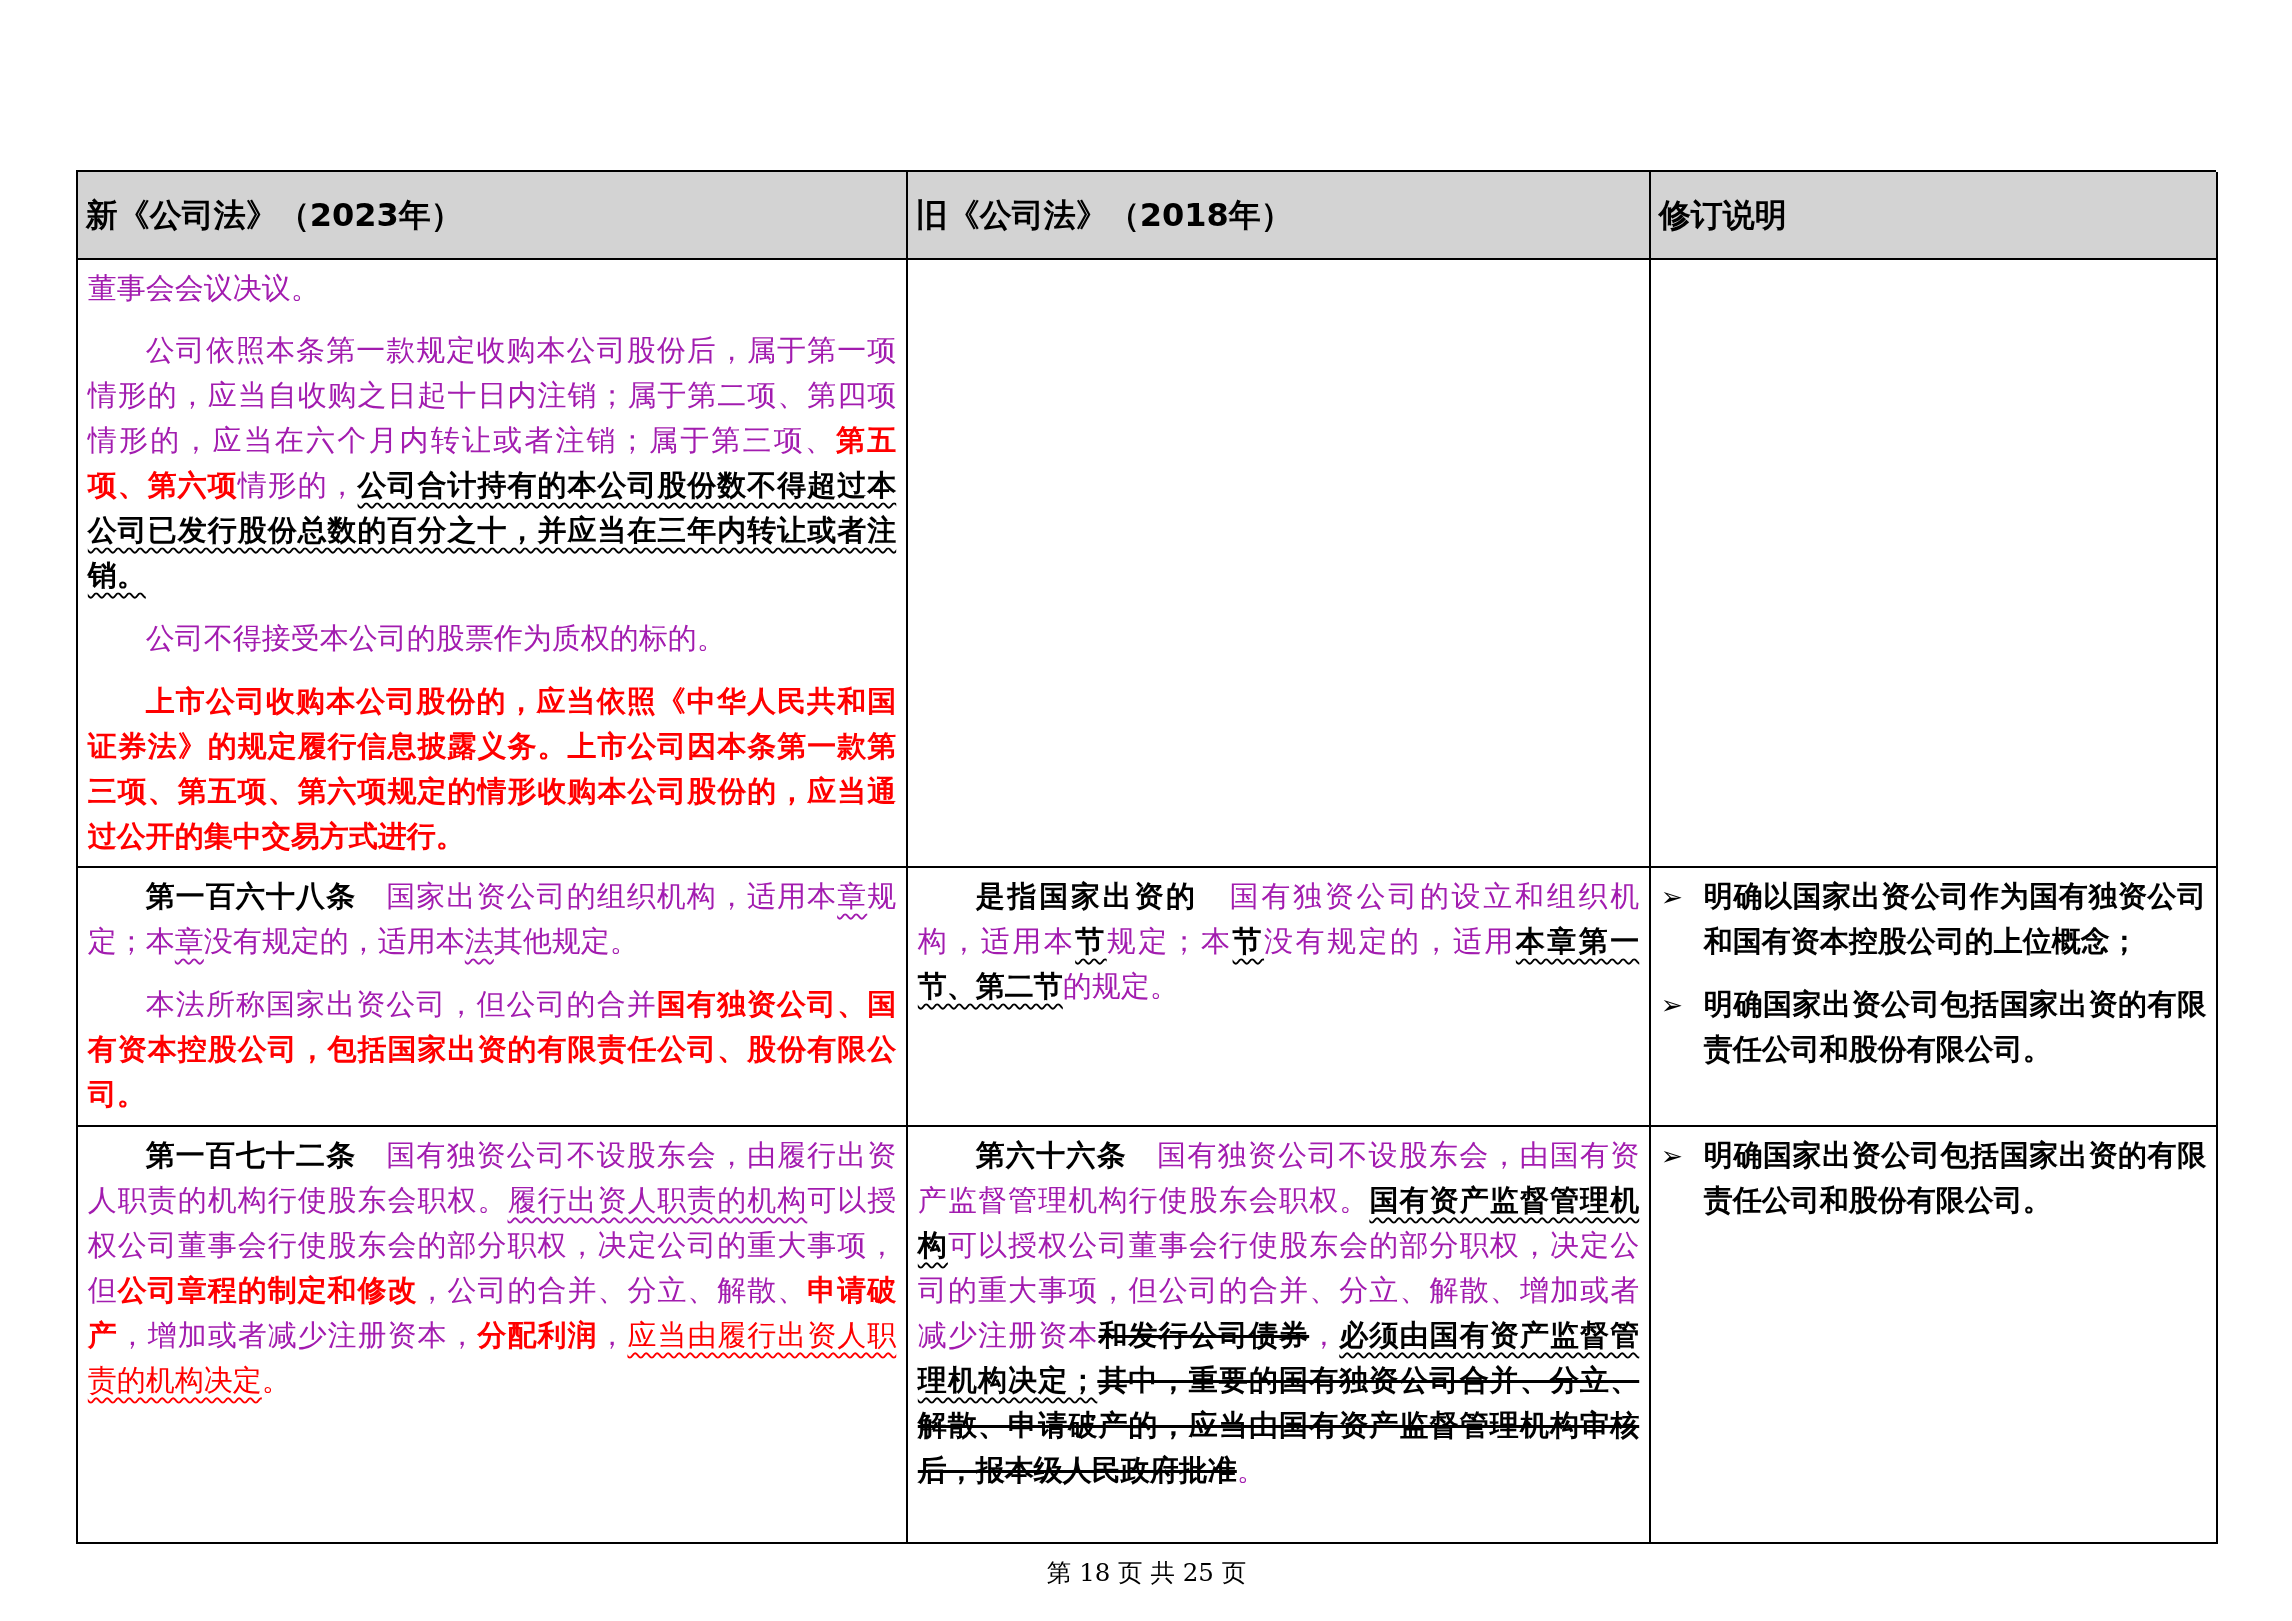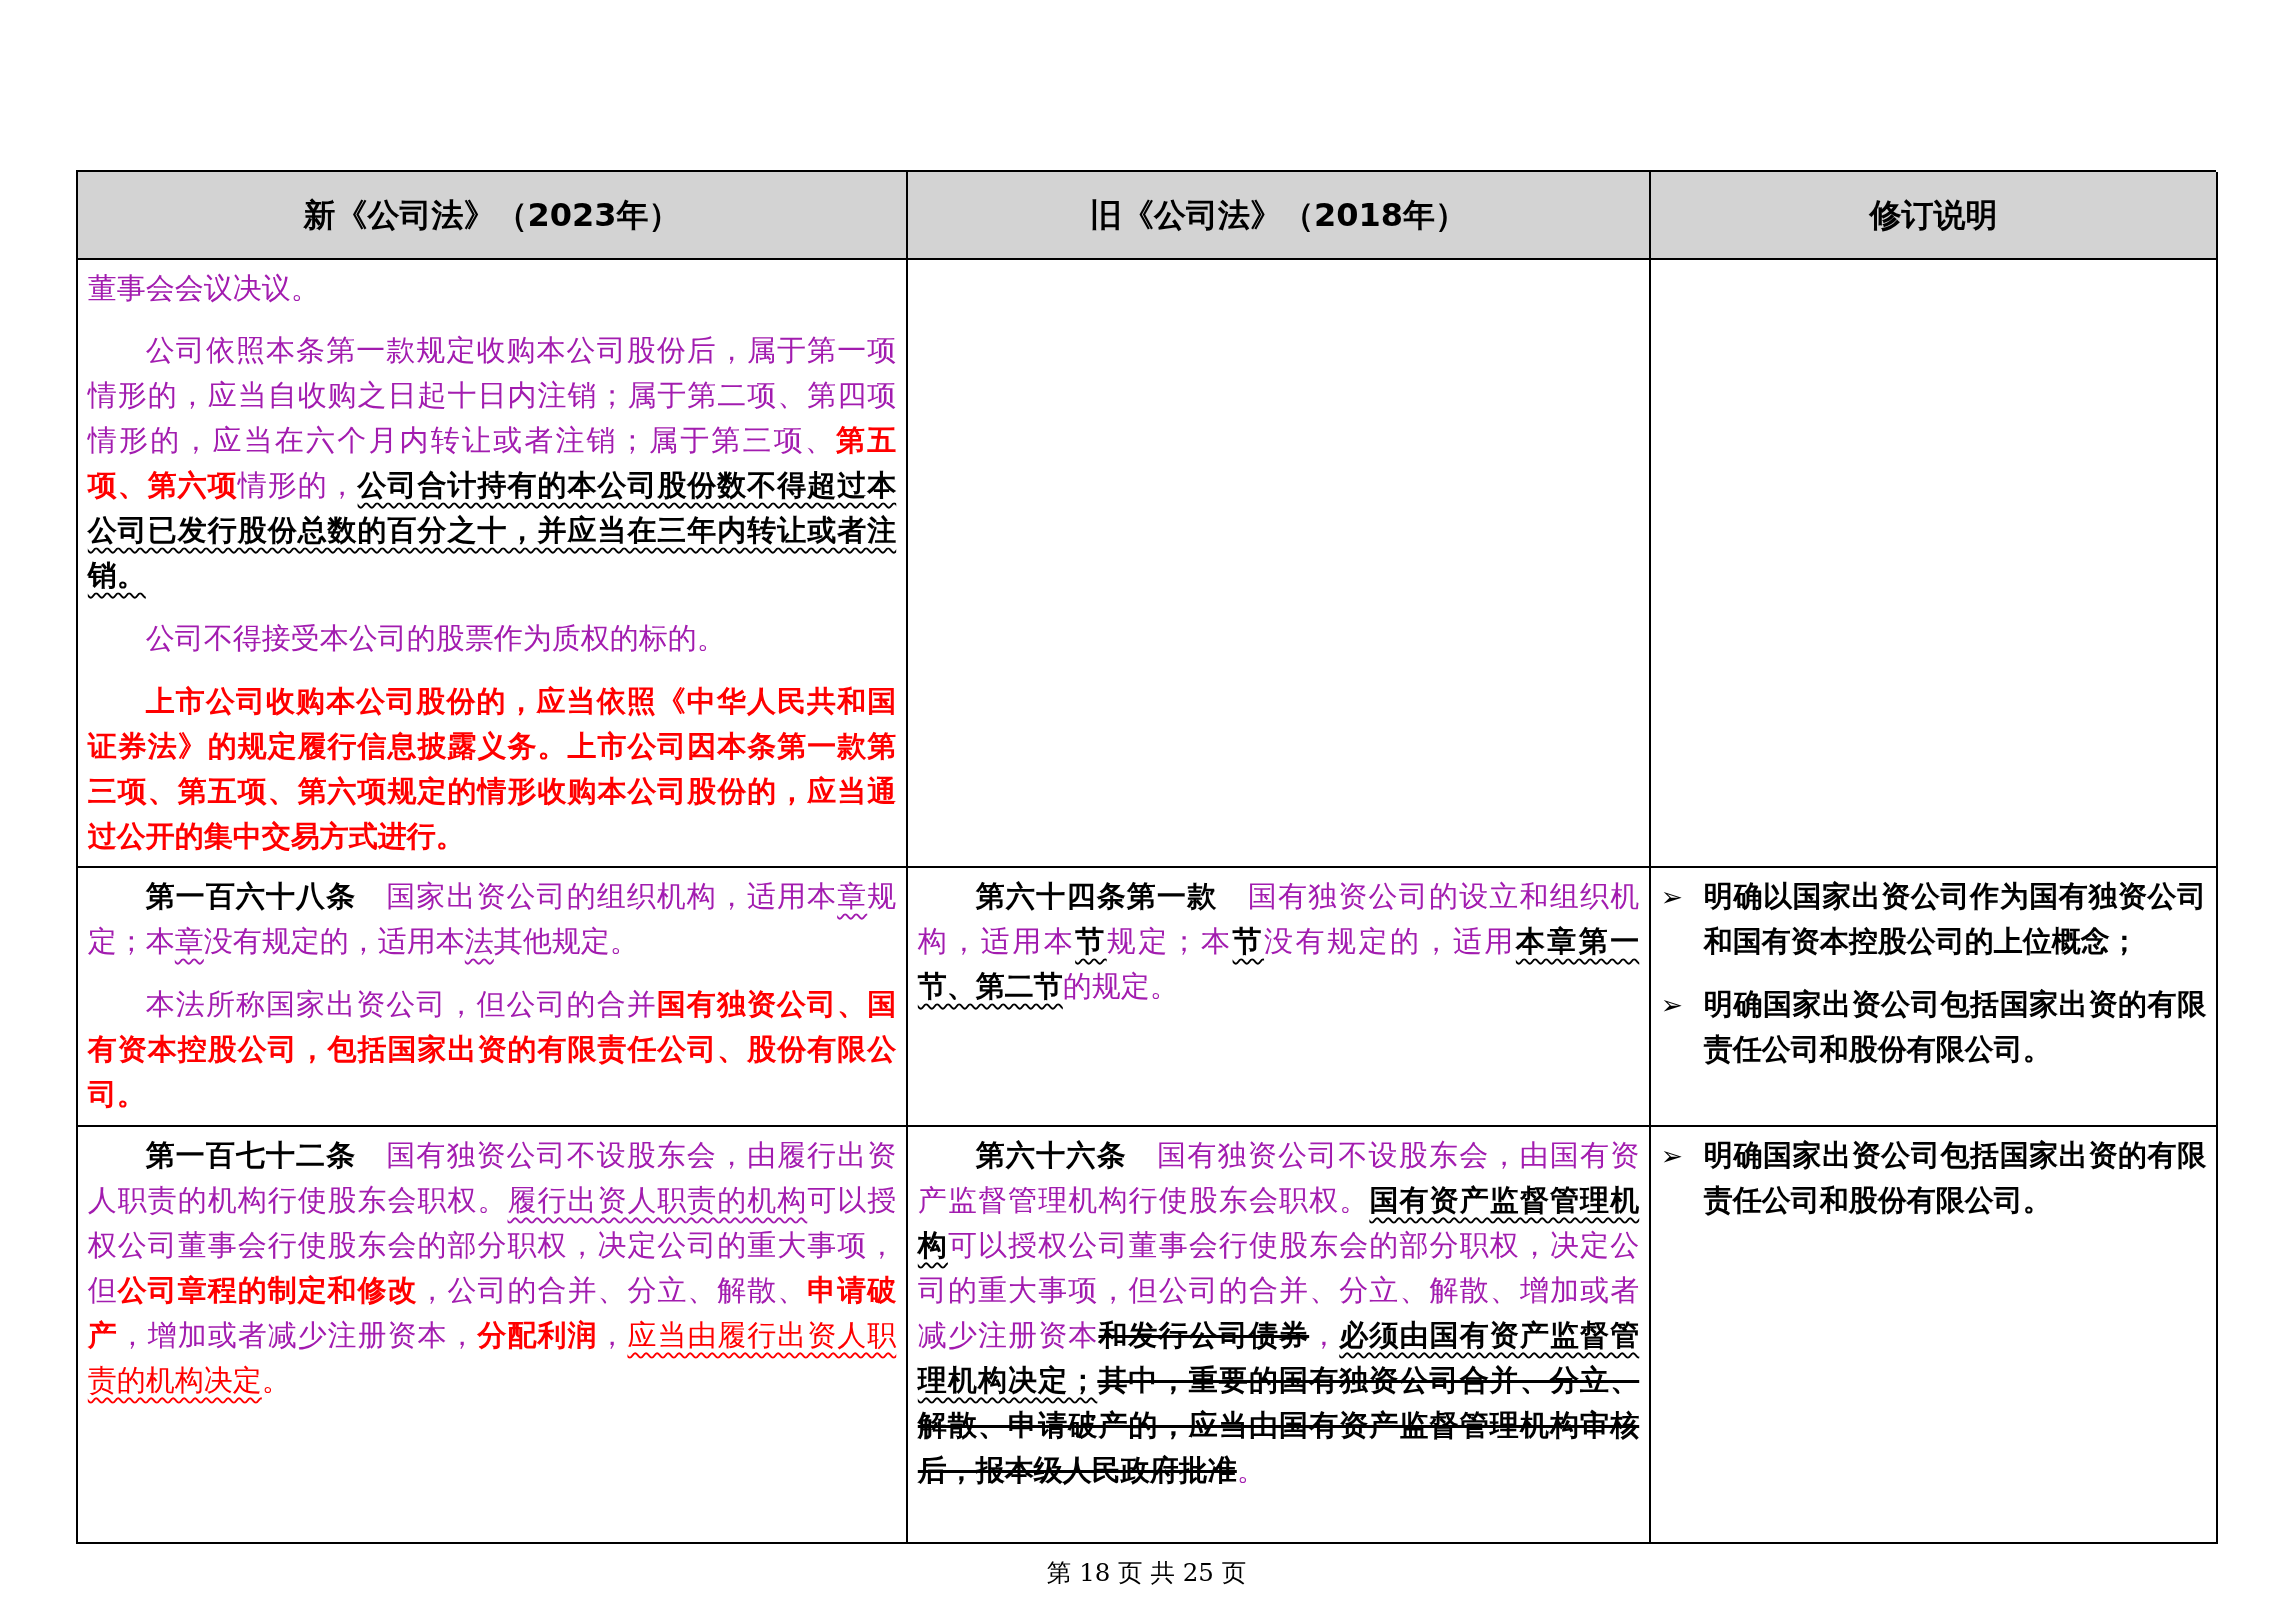--- a/index.html
+++ b/index.html
@@ -26,21 +26,21 @@
     border-right:2px solid #000;
     border-bottom:2px solid #000;
     padding:5.9px 9.8px 7.8px 9.8px;
     font-size:29px;
     line-height:45px;
     text-align:justify;
   }
   .header-cell{
     height:88px;
     background:#d3d3d3;
-    display:flex;align-items:center;justify-content:center;
+    display:flex;align-items:center;
     font-family:"DejaVu Sans", sans-serif;
     font-weight:bold;
     font-size:32px;
     text-align:center;
     padding:0 7.8px;
   }
   .r1{min-height:577px;}
   .r2{min-height:258px;}
   .r3{min-height:417px;}
   .para{margin:0;}
@@ -105,21 +105,21 @@
       </div>
     <div class="cell r1">
       </div>
     <div class="cell r1"></div>
 
     <div class="cell r2">
         <p class="para indent"><span class="rb">第一百六十八条</span><span class="rn">　国家出资公司的组织机构，适用本</span><span class="rn wavy">章</span><span class="rn">规定；本</span><span class="rn wavy">章</span><span class="rn">没有规定的，适用本</span><span class="rn wavy">法</span><span class="rn">其他规定。</span></p>
         <p class="para indent"><span class="rn">本法所称国家出资公司，但公司的合并</span><span class="rrb">国有独资公司、国有资本控股公司，包括国家出资的有限责任公司、股份有限公司。</span></p>
       </div>
     <div class="cell r2">
-        <p class="para indent"><span class="rb">第六十四条第一款</span><span class="rn">　国有独资公司的设立和组织机构，适用本</span><span class="rb wavy">节</span><span class="rn">规定；本</span><span class="rb wavy">节</span><span class="rn">没有规定的，适用</span><span class="rb wavy">本章第一节、第二节</span><span class="rn">的规定。</span></p>
+        <p class="para indent"><span class="rb">是指国家出资的</span><span class="rn">　国有独资公司的设立和组织机构，适用本</span><span class="rb wavy">节</span><span class="rn">规定；本</span><span class="rb wavy">节</span><span class="rn">没有规定的，适用</span><span class="rb wavy">本章第一节、第二节</span><span class="rn">的规定。</span></p>
       </div>
     <div class="cell r2">
         <div class="bullet">
           <span class="marker">➢</span>
           <span class="bullet-body"><span class="rb">明确以国家出资公司作为国有独资公司和国有资本控股公司的上位概念；</span></span>
         </div>
         <div class="bullet">
           <span class="marker">➢</span>
           <span class="bullet-body"><span class="rb">明确国家出资公司包括国家出资的有限责任公司和股份有限公司。</span></span>
         </div>

